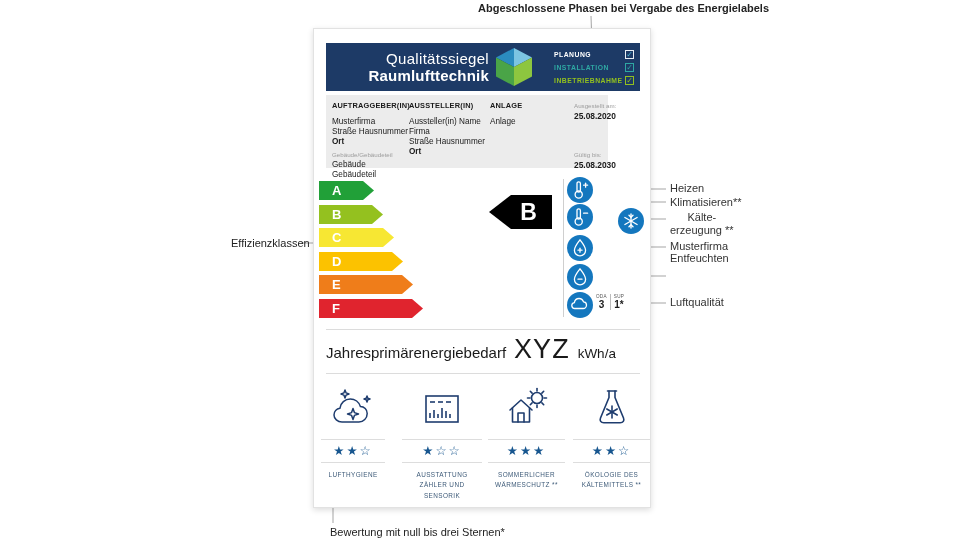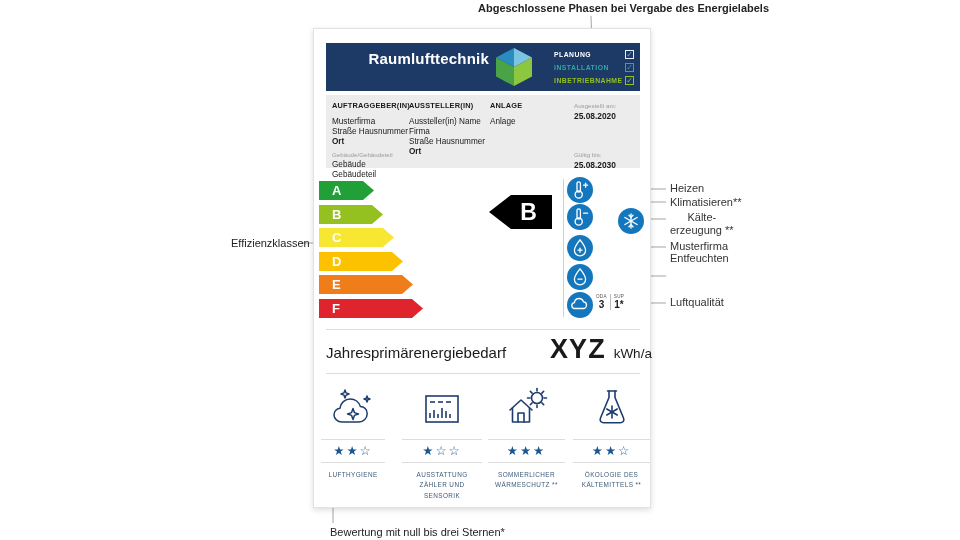--- a/index.html
+++ b/index.html
@@ -28,21 +28,21 @@
   .phase-row { display:flex; align-items:center; height:13px; }
   .phase-label { flex:1; font-size:6.8px; font-weight:700; letter-spacing:.5px; }
   .p0 .phase-label { color:#ffffff; } .p1 .phase-label { color:#2fa8a3; } .p2 .phase-label { color:#92c01f; }
   .chk { width:9px; height:9px; border:1px solid; display:flex; align-items:center; justify-content:center;
          font-size:8px; line-height:8px; }
   .p0 .chk { border-color:#e8eef4; color:#4db8d8; }
   .p1 .chk { border-color:#2fa8a3; color:#2fa8a3; }
   .p2 .chk { border-color:#92c01f; color:#92c01f; }
 
   
-  .info { position:absolute; left:12px; top:66px; width:314px; height:73px; background:#ececec; }
+  .info { position:absolute; left:12px; top:66px; width:282px; height:73px; background:#ececec; }
   .icol { position:absolute; top:6px; font-size:8.2px; line-height:10px; }
   .icol h4 { font-size:7.4px; font-weight:700; letter-spacing:.2px; margin-bottom:6px; }
   .icol .bold { font-weight:700; }
   .icol .sub { font-size:6.2px; color:#9b9b9b; margin-top:3px; }
   .ic1 { left:6px; } .ic2 { left:83px; } .ic3 { left:164px; }
   .ic4 { left:248px; width:62px; }
   .ic4 .glabel { font-size:6.2px; color:#9b9b9b; }
   .ic4 .gdate { font-size:8.4px; font-weight:700; margin-bottom:2px; }
   .ic4 .spacer { height:27px; }
 
@@ -62,21 +62,21 @@
   .aq .cell+.cell { border-left:1px solid #bbb; }
   .aq .k { font-size:4.6px; color:#555; letter-spacing:.3px; }
   .aq .v { font-size:10px; font-weight:700; }
   .feat-label { position:absolute; left:670px; font-size:11px; color:#333; white-space:pre-line; line-height:13px;text-align:center; }
 
   
   .sep { position:absolute; left:12px; width:314px; height:1px; background:#dcdcdc; }
   .energy { position:absolute; left:12px; top:305px; width:314px; height:38px;
             display:flex; align-items:baseline; gap:8px; }
   .energy .el { font-size:15px; }
-  .energy .ev { font-size:27px; font-weight:700; letter-spacing:1px;margin-left:36px; }
+  .energy .ev { font-size:27px; font-weight:400; letter-spacing:1px; }
   .energy .eu { font-size:13.5px; }
 
   
   .crit { position:absolute; top:352px; text-align:center; }
   .c1 { left:7px; width:64px; } .c2 { left:88px; width:80px; } .c3 { left:174px; width:77px; } .c4 { left:259px; width:77px; }
   .crit .ic { height:54px; display:flex; align-items:center; justify-content:center; }
   .crit .stars { border-top:1px solid #ddd; border-bottom:1px solid #ddd; padding:3px 0 4px;
                  font-size:12.5px; color:#17568f; letter-spacing:2px; margin-top:4px; }
   .crit .lbl { margin-top:7px; font-size:6.4px; color:#3d5a78; letter-spacing:.4px; line-height:1.6; }
 </style>
@@ -108,20 +108,21 @@
   <div class="feat-label" style="top:211px">Kälte-
 erzeugung **</div>
   <div class="feat-label" style="top:240px">Musterfirma</div>
   <div class="feat-label" style="top:252px">Entfeuchten</div>
   <div class="feat-label" style="top:296px">Luftqualität</div>
 
   <div class="card">
 
     <div class="hdr">
       <div class="brand">
+        <div class="b1">Qualitätssiegel</div>
         <div class="b2">Raumlufttechnik</div>
       </div>
       <svg class="cube" width="38" height="40" viewBox="0 0 38 40">
         <polygon points="19,1 1,10.5 19,20" fill="#2b8cbf"></polygon>
         <polygon points="19,1 37,10.5 19,20" fill="#7cc5e2"></polygon>
         <polygon points="1,10.5 19,20 19,39 1,29.5" fill="#4aa447"></polygon>
         <polygon points="37,10.5 19,20 19,39 37,29.5" fill="#8dc63f"></polygon>
       </svg>
       <div class="phases">
         <div class="phase-row p0">

